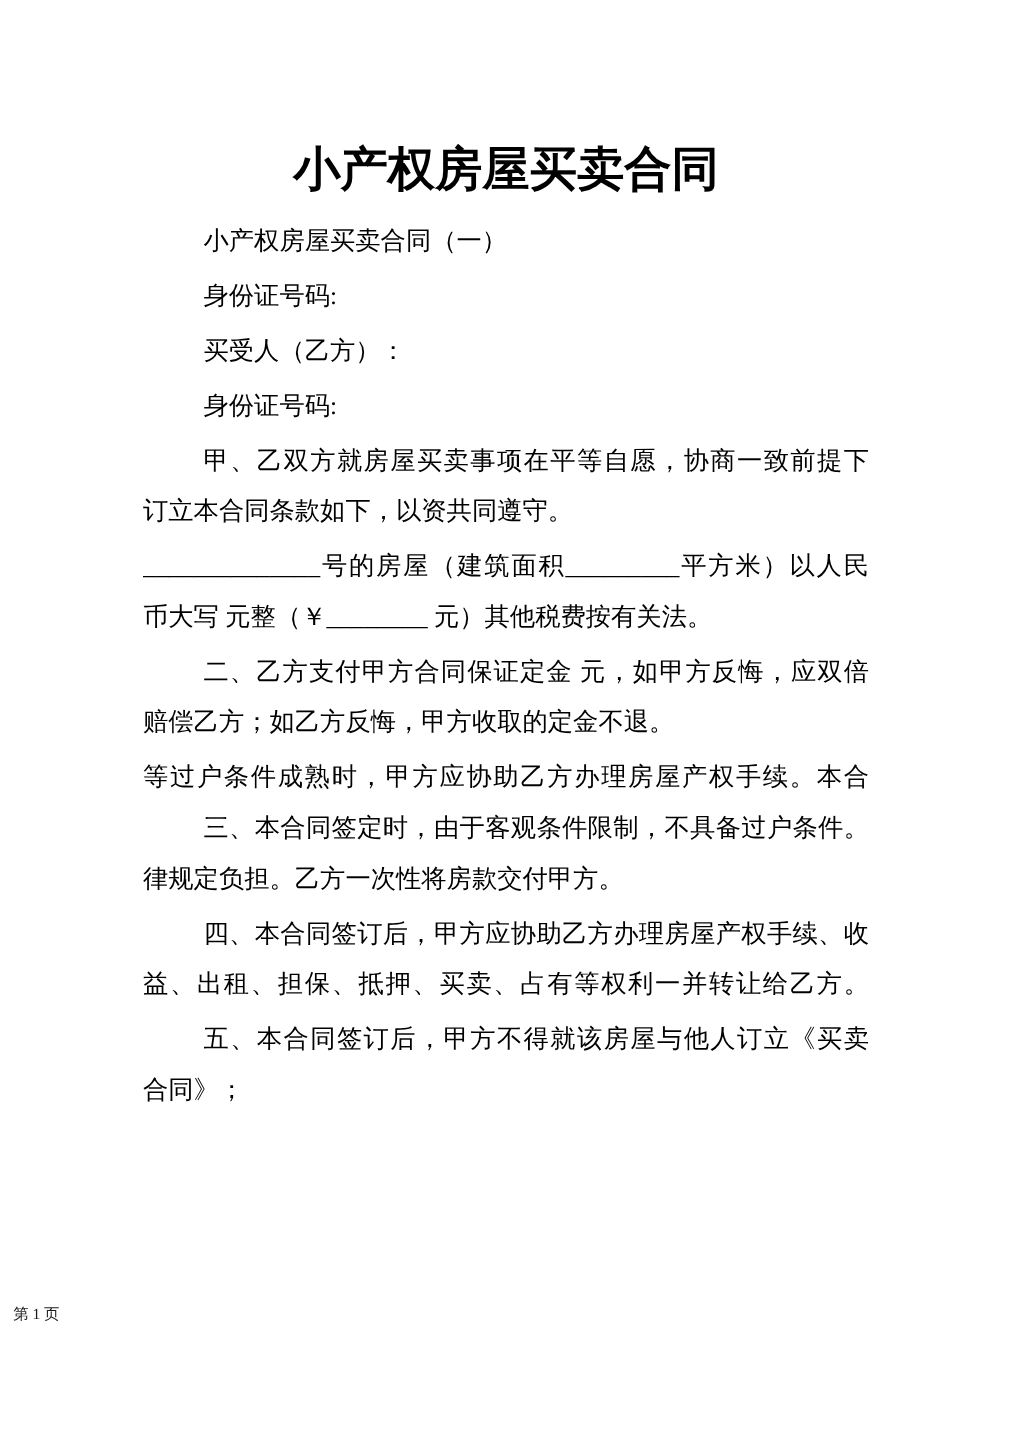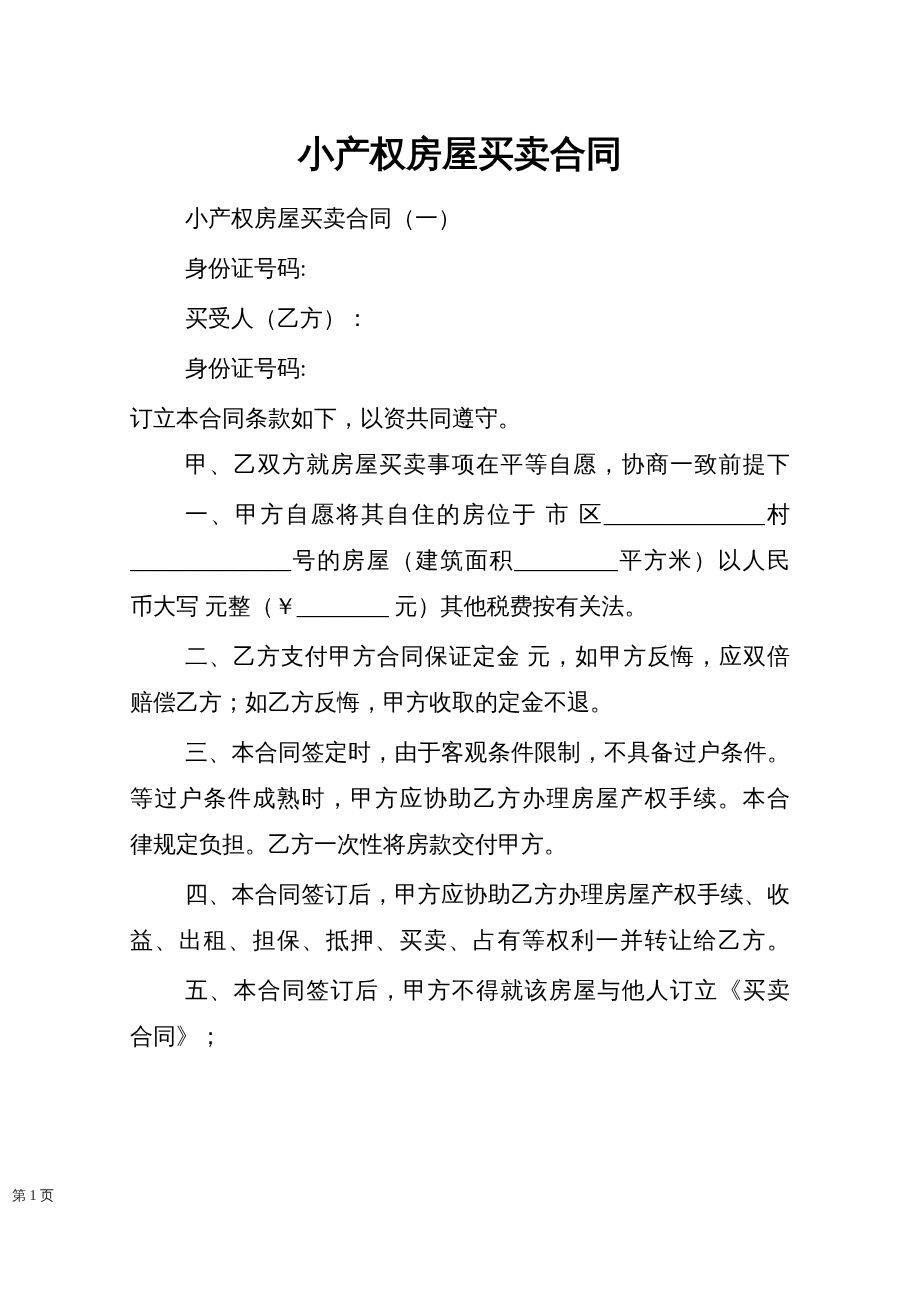--- a/index.html
+++ b/index.html
@@ -15,21 +15,21 @@
   .doc {
     position: absolute;
     left: 130px;
     top: 0;
     width: 660px;
   }
   .doc-title {
     margin: 133px 0 0 0;
     font-family: "Liberation Sans", sans-serif;
     font-weight: bold;
-    font-size: 36px;
+    font-size: 43px;
     line-height: 42px;
     text-align: center;
     color: #000000;
   }
   .doc-body {
     margin-top: 21px;
   }
   .para {
     margin: 0 0 4px 0;
   }
@@ -73,35 +73,34 @@
         <div class="para">
           <div class="line first">身份证号码:</div>
         </div>
         <div class="para">
           <div class="line first">买受人（乙方）：</div>
         </div>
         <div class="para">
           <div class="line first">身份证号码:</div>
         </div>
         <div class="para">
+          <div class="line first full">甲、乙双方就房屋买卖事项在平等自愿，协商一致前提下</div>
           <div class="line">订立本合同条款如下，以资共同遵守。</div>
-          <div class="line first full">甲、乙双方就房屋买卖事项在平等自愿，协商一致前提下</div>
         </div>
         <div class="para">
-          <div class="line first full">一、甲方自愿将其自住的房位于 市 区______________村</div>
           <div class="line full">______________号的房屋（建筑面积_________平方米）以人民</div>
           <div class="line">币大写 元整（￥________  元）其他税费按有关法。</div>
         </div>
         <div class="para">
           <div class="line first full">二、乙方支付甲方合同保证定金 元，如甲方反悔，应双倍</div>
           <div class="line">赔偿乙方；如乙方反悔，甲方收取的定金不退。</div>
         </div>
         <div class="para">
+          <div class="line full">等过户条件成熟时，甲方应协助乙方办理房屋产权手续。本合</div>
           <div class="line first full">三、本合同签定时，由于客观条件限制，不具备过户条件。</div>
-          <div class="line full">等过户条件成熟时，甲方应协助乙方办理房屋产权手续。本合</div>
           <div class="line">律规定负担。乙方一次性将房款交付甲方。</div>
         </div>
         <div class="para">
           <div class="line first full">四、本合同签订后，甲方应协助乙方办理房屋产权手续、收</div>
           <div class="line full">益、出租、担保、抵押、买卖、占有等权利一并转让给乙方。</div>
         </div>
         <div class="para">
           <div class="line first full">五、本合同签订后，甲方不得就该房屋与他人订立《买卖</div>
           <div class="line">合同》；</div>
         </div>

